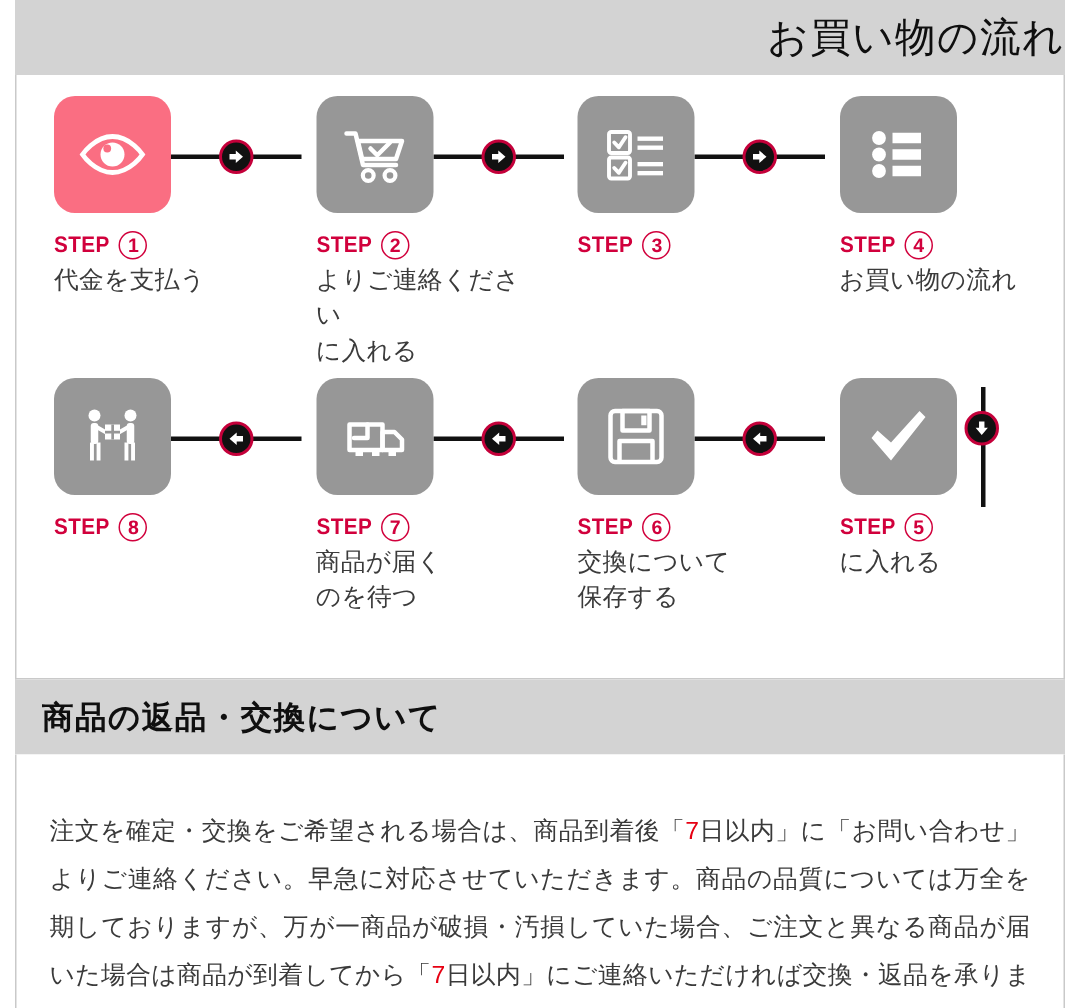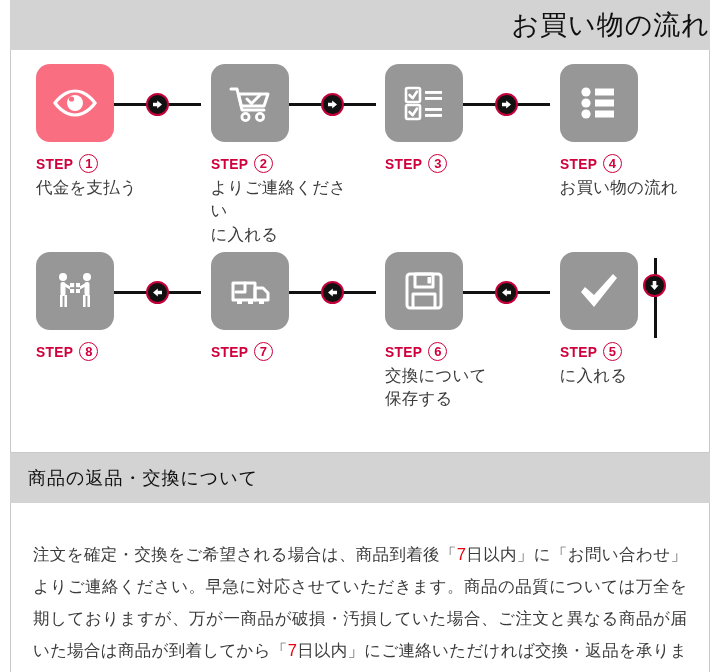--- a/index.html
+++ b/index.html
@@ -15,21 +15,21 @@
   .bar{
     height:50px;background:#d3d3d3;box-sizing:border-box;
     display:flex;align-items:center;
   }
   .bar.center{justify-content:flex-end;}
   .bar.left{justify-content:flex-start;padding-left:18px;}
   .bar-title{
     font-family:"Liberation Serif","DejaVu Serif",serif;
     font-size:27px;color:#0f0f0f;letter-spacing:1px;font-weight:400;
   }
-  .bar-title.small{font-size:18px;}
+  .bar-title.small{font-size:21px;font-weight:bold;}
 
   
   .panel{
     background:#ffffff;border:1px solid #c9c9c9;border-top:none;
     box-sizing:border-box;
   }
   .flow-panel{padding:14px 0 10px 0;position:relative;}
   .text-panel{padding:18px 22px 14px 22px;}
 
   
@@ -258,20 +258,22 @@
         <div class="hline"></div>
         <div class="arrow left">
           <svg width="11" height="11" viewBox="0 0 11 11">
               <path d="M1 5.5 L5.8 1.4 V3.7 H10 V7.3 H5.8 V9.6 Z" fill="#fff"></path>
             </svg>
         </div>
         <div class="step-label">
           <span class="step-word">STEP</span>
           <span class="step-num">7</span>
         </div>
+        <div class="step-desc">商品が届く
+のを待つ</div>
       </div>
 
       <div class="cell">
         <div class="tile">
           <svg width="46" height="46" viewBox="0 0 46 46">
             <rect x="6" y="6" width="34" height="34" rx="3" fill="none" stroke="#fff" stroke-width="3"></rect>
             <path d="M14 6 H32 V19 H14 Z" fill="none" stroke="#fff" stroke-width="3" stroke-linejoin="round"></path>
             <rect x="26.5" y="9" width="3.5" height="6.5" fill="#fff"></rect>
             <path d="M12 40 V26 H34 V40" fill="none" stroke="#fff" stroke-width="3" stroke-linejoin="round"></path>
           </svg>

